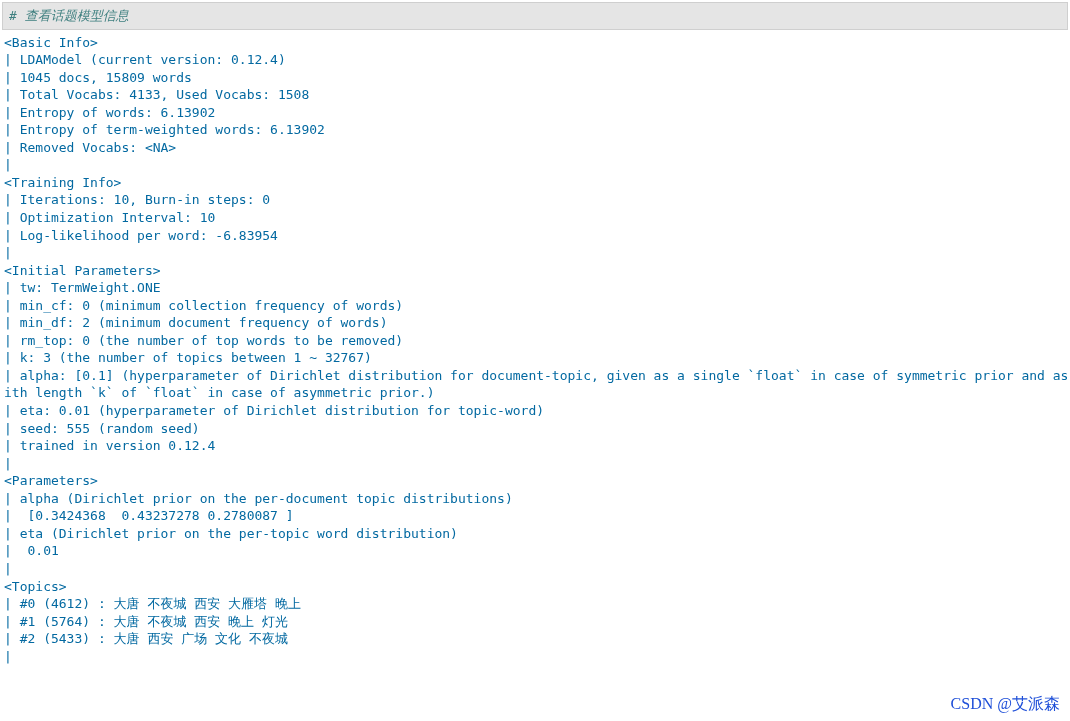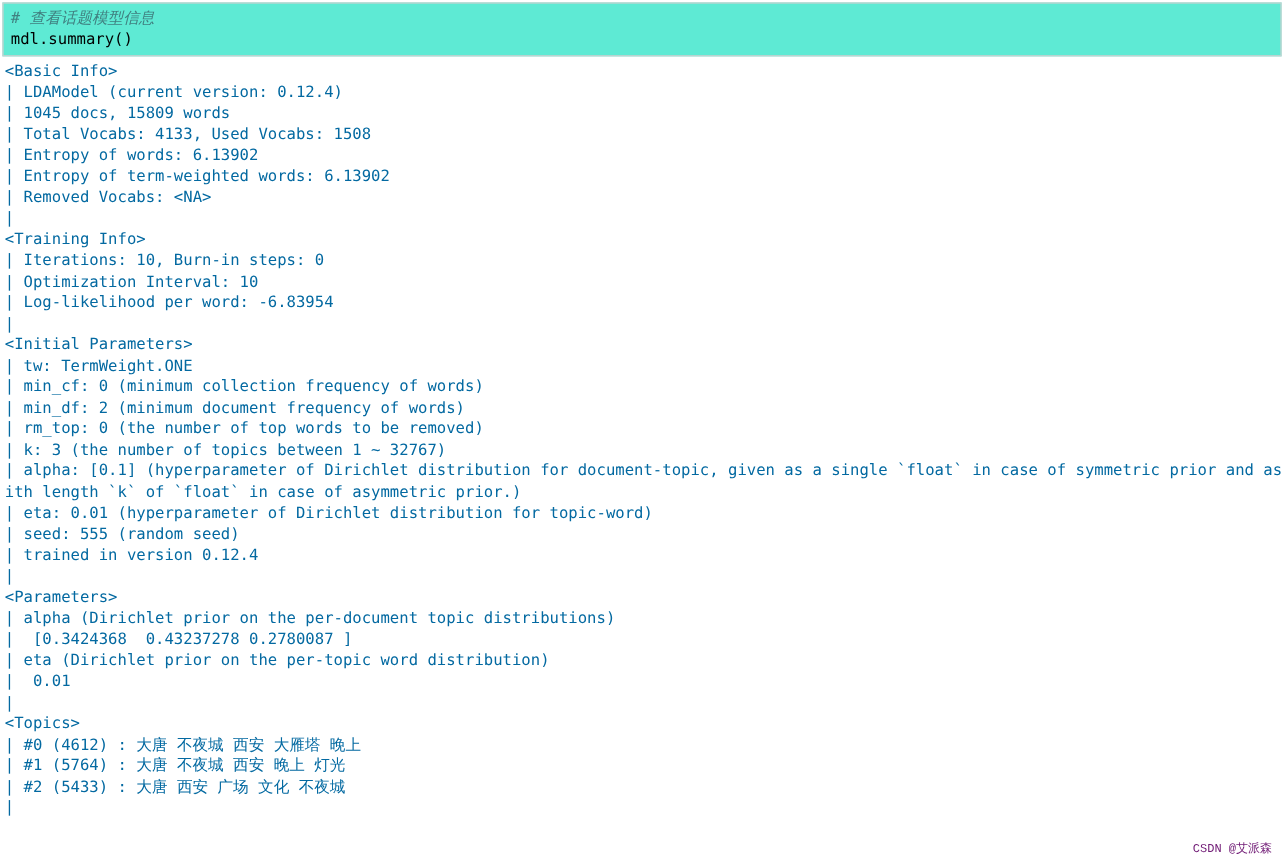--- a/index.html
+++ b/index.html
@@ -13,21 +13,21 @@
       line-height: 1.35;
       background: #fff;
       color: #000;
       width: 1070px;
       height: 721px;
       position: relative;
       overflow: hidden;
     }
     .code-cell {
       border: 1px solid #cfcfcf;
-      background: #5eead4;
+      background: #e5e5e5;
       padding: 4px 6px;
       margin: 2px;
       font-family: "SimSun", "Consolas", monospace;
     }
     .comment {
       color: #408080;
       font-style: italic;
     }
     .code-line {
       color: #000;
@@ -35,32 +35,31 @@
     .output {
       font-family: "SimSun", "宋体", monospace;
       white-space: pre;
       padding: 2px 4px;
       color: #0369a1;
     }
     .watermark {
       position: absolute;
       right: 10px;
       bottom: 6px;
-      color: #701a75;
-      font-size: 10px;
-      font-family: Liberation Mono, monospace;
+      color: #1d4ed8;
+      font-size: 16px;
+      font-family: Liberation Serif, serif;
       pointer-events: none;
     }
   </style>
 </head>
 <body>
 
 <div class="code-cell">
   <div class="comment"># 查看话题模型信息</div>
-  <div class="code-line">mdl.summary()</div>
 </div>
 
 <div class="output" id="output">&lt;Basic Info&gt;
 | LDAModel (current version: 0.12.4)
 | 1045 docs, 15809 words
 | Total Vocabs: 4133, Used Vocabs: 1508
 | Entropy of words: 6.13902
 | Entropy of term-weighted words: 6.13902
 | Removed Vocabs: &lt;NA&gt;
 |

